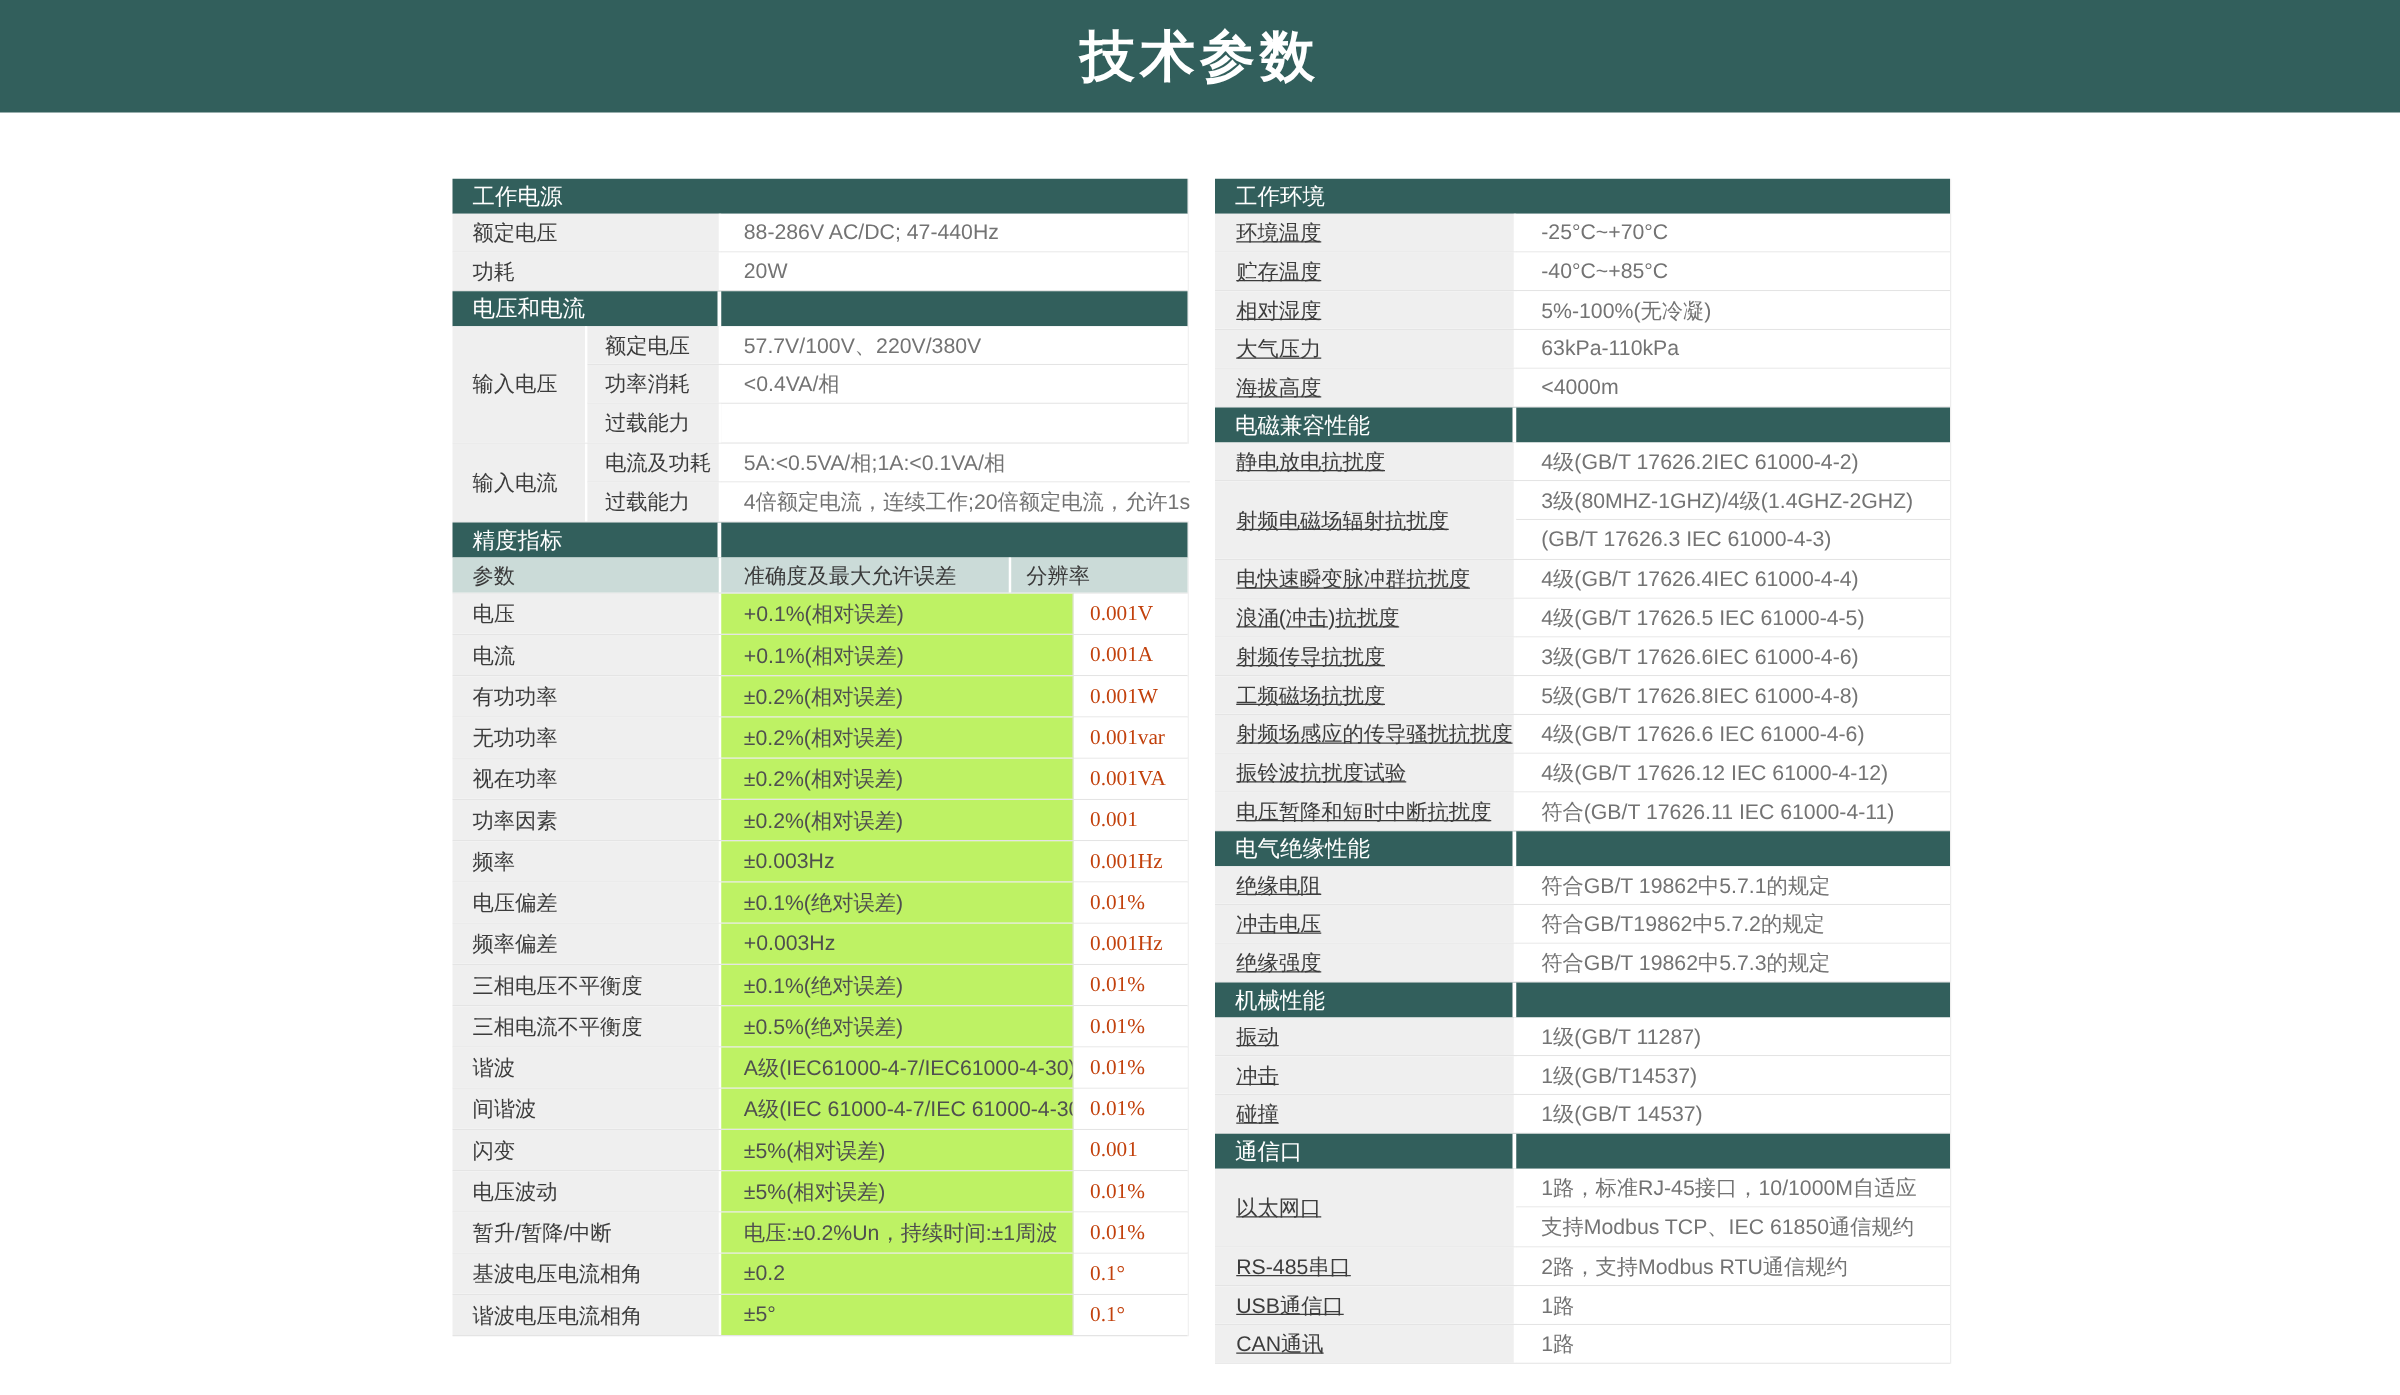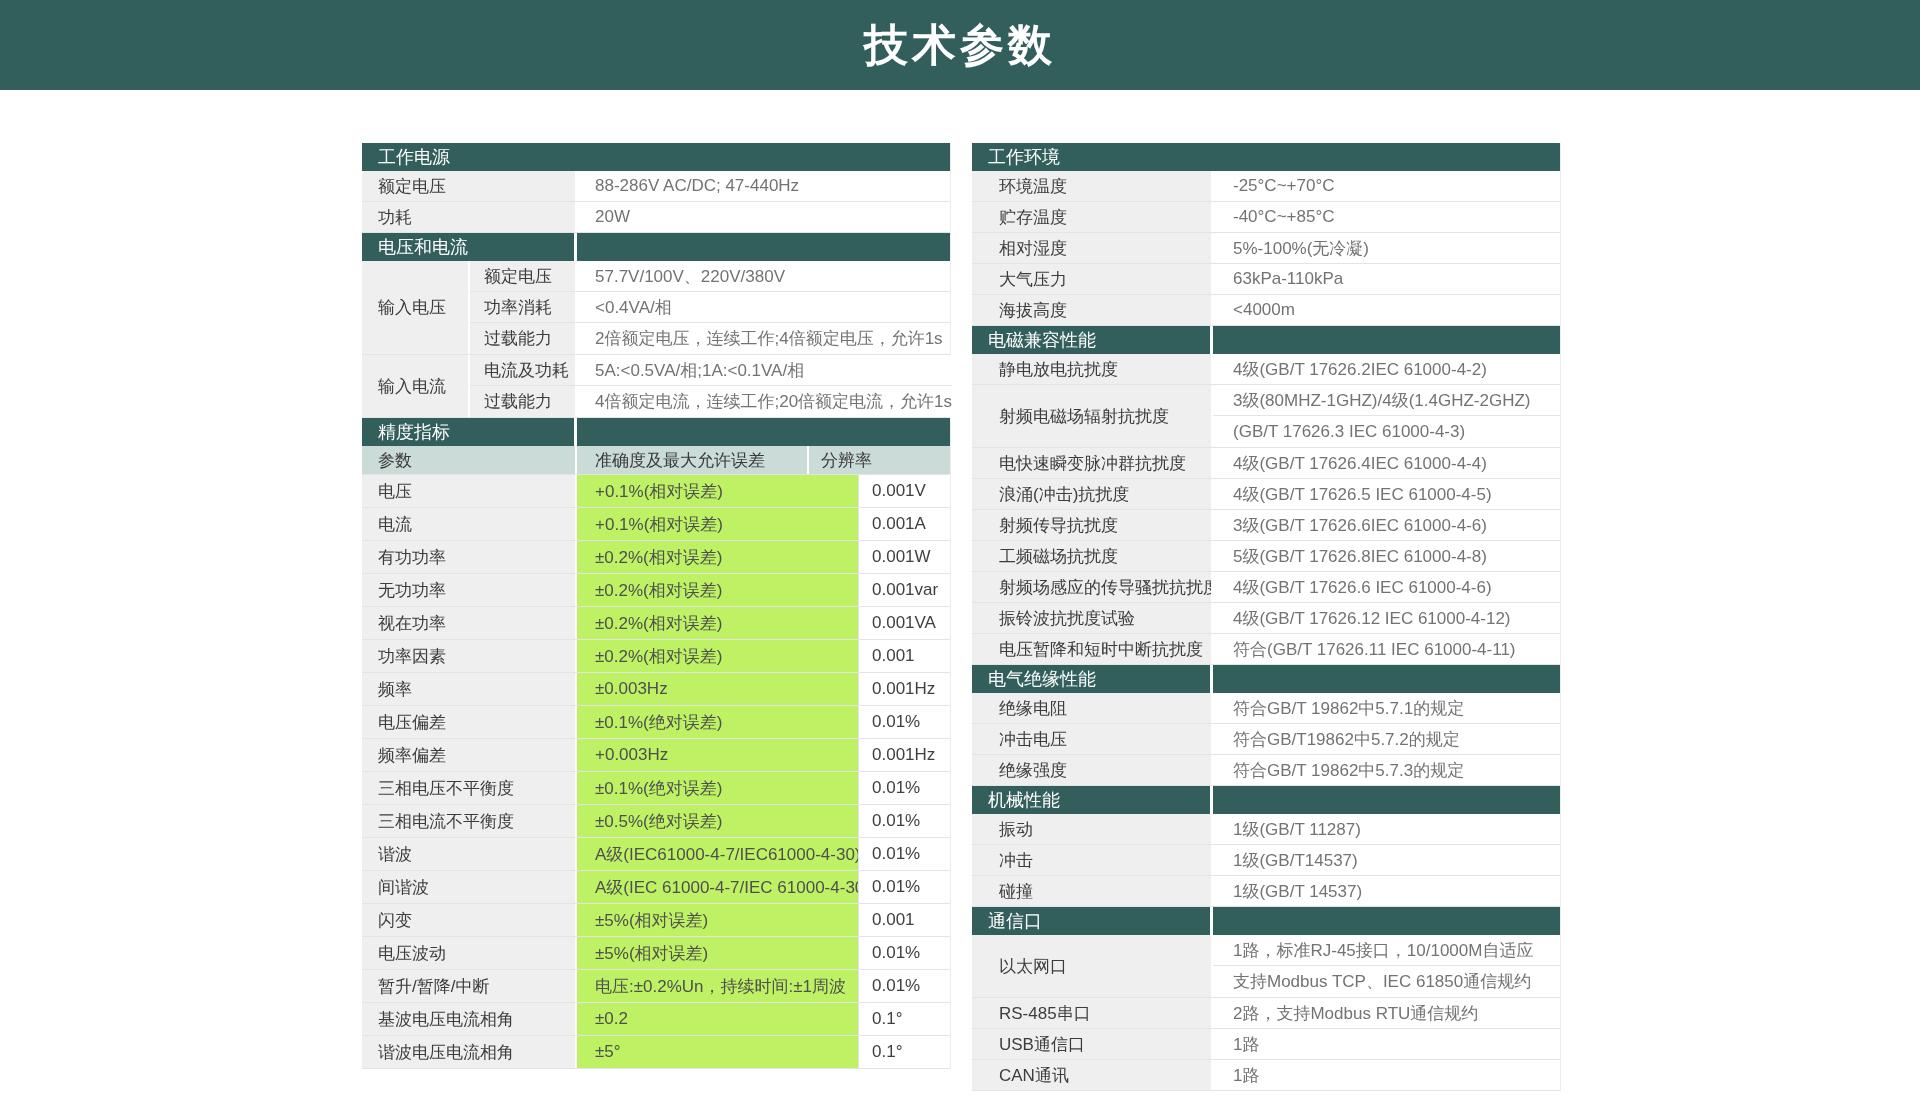--- a/index.html
+++ b/index.html
@@ -22,21 +22,21 @@
   .sec.divided .sec-left{border-right:3px solid #ffffff;}
   .sec .sec-left span{color:#ffffff;font-size:18px;white-space:nowrap;}
   .sec .sec-fill{flex:1;}
 
   .row{display:flex;height:31px;box-sizing:border-box;border-bottom:1px solid var(--border);}
   .cell{box-sizing:border-box;display:flex;align-items:center;overflow:hidden;}
   .cell span{white-space:nowrap;}
   .label{background:var(--labelbg);border-right:2px solid #ffffff;padding-left:16px;
     color:#3c3c3c;font-size:17px;}
   .value{background:#ffffff;padding-left:18px;color:#737373;font-size:17px;flex:1;}
-  .t-right .label{padding-left:27px;}
+  .t-right .label{padding-left:17px;text-decoration:underline;}
   .t-right .value{padding-left:20px;}
   .c1{width:var(--col1);flex:none;}
 
   
   .grow{display:flex;border-bottom:1px solid var(--border);}
   .grow > .label{flex:none;}
   .grow > .colA{width:108px;}
   .grow > .c1{width:var(--col1);}
   .gitems{flex:1;display:flex;flex-direction:column;}
   .gitem{display:flex;height:31px;box-sizing:border-box;}
@@ -45,21 +45,21 @@
 
   
   .subheader{height:29px;}
   .subheader .cell{background:var(--subhdr);color:#3a3a3a;font-size:17px;border-right:2px solid #ffffff;}
   .subheader .cell:last-child{border-right:none;}
   .subheader .c2{padding-left:18px;}
   .subheader .c3{padding-left:12px;}
   .acc{height:33px;}
   .acc .c2{width:282px;flex:none;background:#bef264;padding-left:18px;color:#4f4f4f;font-size:17px;
     border-right:1px solid #e0e0e0;}
-  .acc .c3{flex:1;background:#fff;padding-left:13px;color:#404040;font-size:17px;}
+  .acc .c3{flex:1;background:#fff;padding-left:13px;color:#c2410c;font-size:17px;font-family:Liberation Serif, serif;}
   .subheader .c1{width:var(--col1);padding-left:16px;}
   .subheader .c2{width:232px;flex:none;}
   .subheader .c3{flex:1;}
 </style>
 </head>
 <body>
 
 <div class="banner">
   <div class="title">技术参数</div>
 </div>
@@ -111,23 +111,20 @@
             <span>功率消耗</span>
           </div>
           <div class="cell value">
             <span>&lt;0.4VA/相</span>
           </div>
         </div>
         <div class="gitem">
           <div class="cell label colB">
             <span>过载能力</span>
           </div>
-          <div class="cell value">
-            <span>2倍额定电压，连续工作;4倍额定电压，允许1s</span>
-          </div>
         </div>
       </div>
     </div>
     <div class="grow">
       <div class="cell label colA">
         <span>输入电流</span>
       </div>
       <div class="gitems">
         <div class="gitem">
           <div class="cell label colB">

